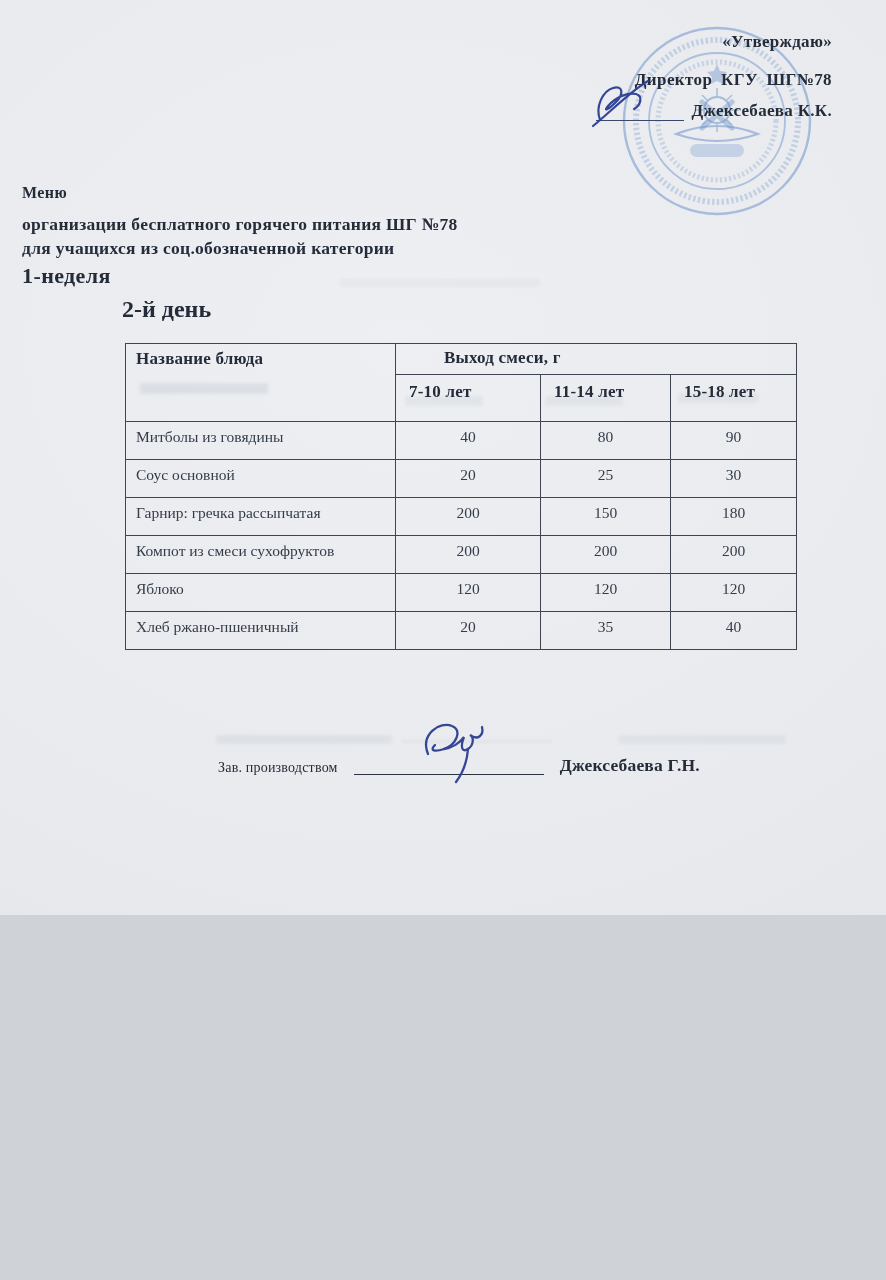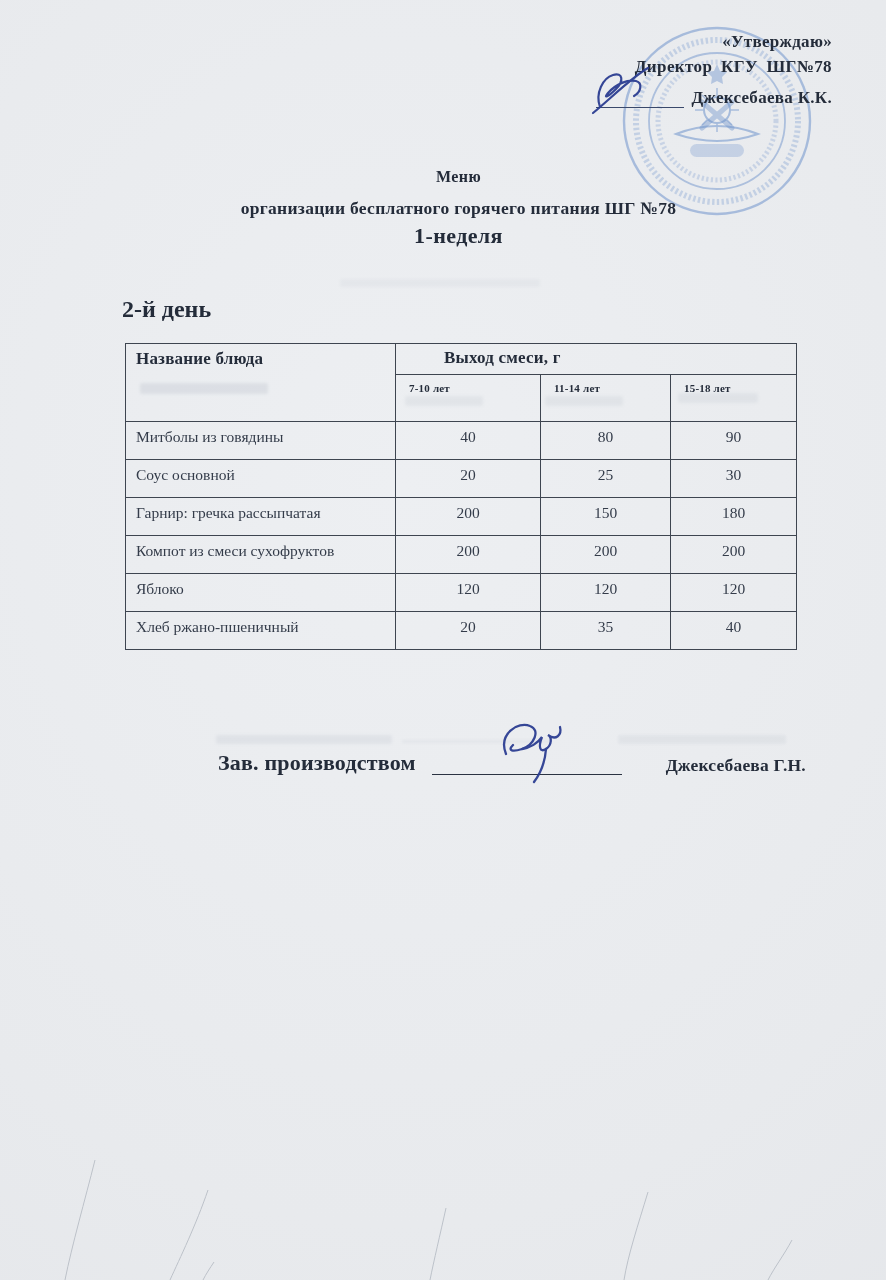--- a/index.html
+++ b/index.html
@@ -1,57 +1,57 @@
 <!DOCTYPE html>
 <html><head>
 <meta charset="utf-8">
 <style>
   html,body { margin:0; padding:0; background:#cfd2d6; }
   .page {
     position:relative;
-    width:886px; height:1280px;
+    width:886px; height:915px;
     margin:0 auto;
     overflow:hidden;
     background: radial-gradient(130% 105% at 45% 38%, #edeff2 0%, #e8eaed 55%, #e2e4e8 100%);
     font-family:"Liberation Serif","DejaVu Serif",serif;
     color:#242c3a;
   }
   
   .stamp { position:absolute; left:618px; top:22px; width:198px; height:198px; z-index:1; }
   
   .approval { position:absolute; top:32px; right:54px; z-index:3; text-align:right; }
   .approval .l1 { font-size:17px; font-weight:bold; letter-spacing:.3px; }
-  .approval .l2 { font-size:17px; font-weight:bold; margin-top:5px; letter-spacing:.4px; word-spacing:4px; }
+  .approval .l2 { font-size:17px; font-weight:bold; margin-top:18px; letter-spacing:.4px; word-spacing:4px; }
   .approval .l3 { margin-top:4px; display:flex; justify-content:flex-end; align-items:flex-end; }
   .dir-sig-line { position:relative; width:88px; height:26px; border-bottom:1.6px solid #39486b; margin-right:8px; }
   .dir-sig-line svg { position:absolute; left:-6px; top:-16px; }
   .approval .name { font-size:17px; font-weight:bold; letter-spacing:.3px; }
   
-  .title { position:absolute; top:168px; left:0; width:100%; padding-left:31px; box-sizing:border-box; text-align:center; z-index:2; }
+  .title { position:absolute; top:184px; left:0; width:100%; padding-left:22px; box-sizing:border-box; z-index:2; }
   .title .t1 { font-size:16px; font-weight:bold; letter-spacing:.4px; }
   .title .t2 { font-size:17.5px; font-weight:bold; margin-top:12px; letter-spacing:.3px; }
   .title .t3 { font-size:17.5px; font-weight:bold; margin-top:3px; letter-spacing:.3px; }
   .title .t4 { font-size:22px; font-weight:bold; margin-top:4px; letter-spacing:.4px; }
   
   .day-label { position:absolute; top:296px; left:122px; font-size:24px; font-weight:bold; z-index:2; }
   
   table.menu { position:absolute; left:125px; top:343px; width:671px; border-collapse:collapse; z-index:2;
                table-layout:fixed; }
   table.menu td { border:1.7px solid #3e4550; box-sizing:border-box; vertical-align:top; }
   td.hdr-dish { font-size:17px; font-weight:bold; padding:5px 6px 12px 10px; letter-spacing:.2px; }
   td.hdr-group { font-size:17px; font-weight:bold; height:31px; padding:4px 0 0 48px; letter-spacing:.2px; }
-  td.hdr-age { font-size:11px; font-weight:bold; height:47px; padding:7px 0 0 13px; letter-spacing:.2px;margin-top:32px; }
+  td.hdr-age { font-size:17px; font-weight:bold; height:47px; padding:7px 0 0 13px; letter-spacing:.2px;margin-top:32px; }
   td.dish { font-size:15.5px; color:#343c4a; height:38px; padding:6px 4px 0 10px; }
   td.val  { font-size:15.5px; color:#343c4a; text-align:center; padding:6px 0 0 0; }
   
   .footer-sign { position:absolute; left:218px; top:744px; display:flex; align-items:flex-end; z-index:2; }
-  .footer-sign .role { font-size:22px; font-weight:bold; letter-spacing:.2px; padding-bottom:1px; }
+  .footer-sign .role { font-size:14px; font-weight:normal; letter-spacing:.2px; padding-bottom:1px; }
   .mgr-sig-line { position:relative; width:190px; height:30px; border-bottom:1.8px solid #2b3342; margin:0 16px 2px 16px; }
   .mgr-sig-line svg { position:absolute; left:48px; top:-26px; }
-  .footer-sign .name { font-size:17.5px; font-weight:bold; letter-spacing:.2px; padding-bottom:1px;margin-left:28px; }
+  .footer-sign .name { font-size:17.5px; font-weight:bold; letter-spacing:.2px; padding-bottom:1px; }
   
   .ghost { position:absolute; background:#8d97a8; border-radius:2px; filter:blur(1.6px); z-index:1; }
   .creases { position:absolute; left:0; top:1080px; width:886px; height:200px; z-index:1; }
 </style>
 </head>
 <body>
 
 <div class="page">
 
   <svg class="stamp" viewBox="0 0 198 198">
@@ -97,20 +97,21 @@
           </g>
         </svg>
       </span>
       <span class="name">Джексебаева К.К.</span>
     </div>
   </div>
 
   <div class="title">
     <div class="t1">Меню</div>
     <div class="t2">организации бесплатного горячего питания ШГ №78</div>
+    <div class="t3">для учащихся из соц.обозначенной категории</div>
     <div class="t4">1-неделя</div>
   </div>
 
   <div class="day-label">2-й день</div>
 
   <table class="menu">
     <colgroup>
       <col style="width:270px">
         <col style="width:145px">
         <col style="width:130px">

